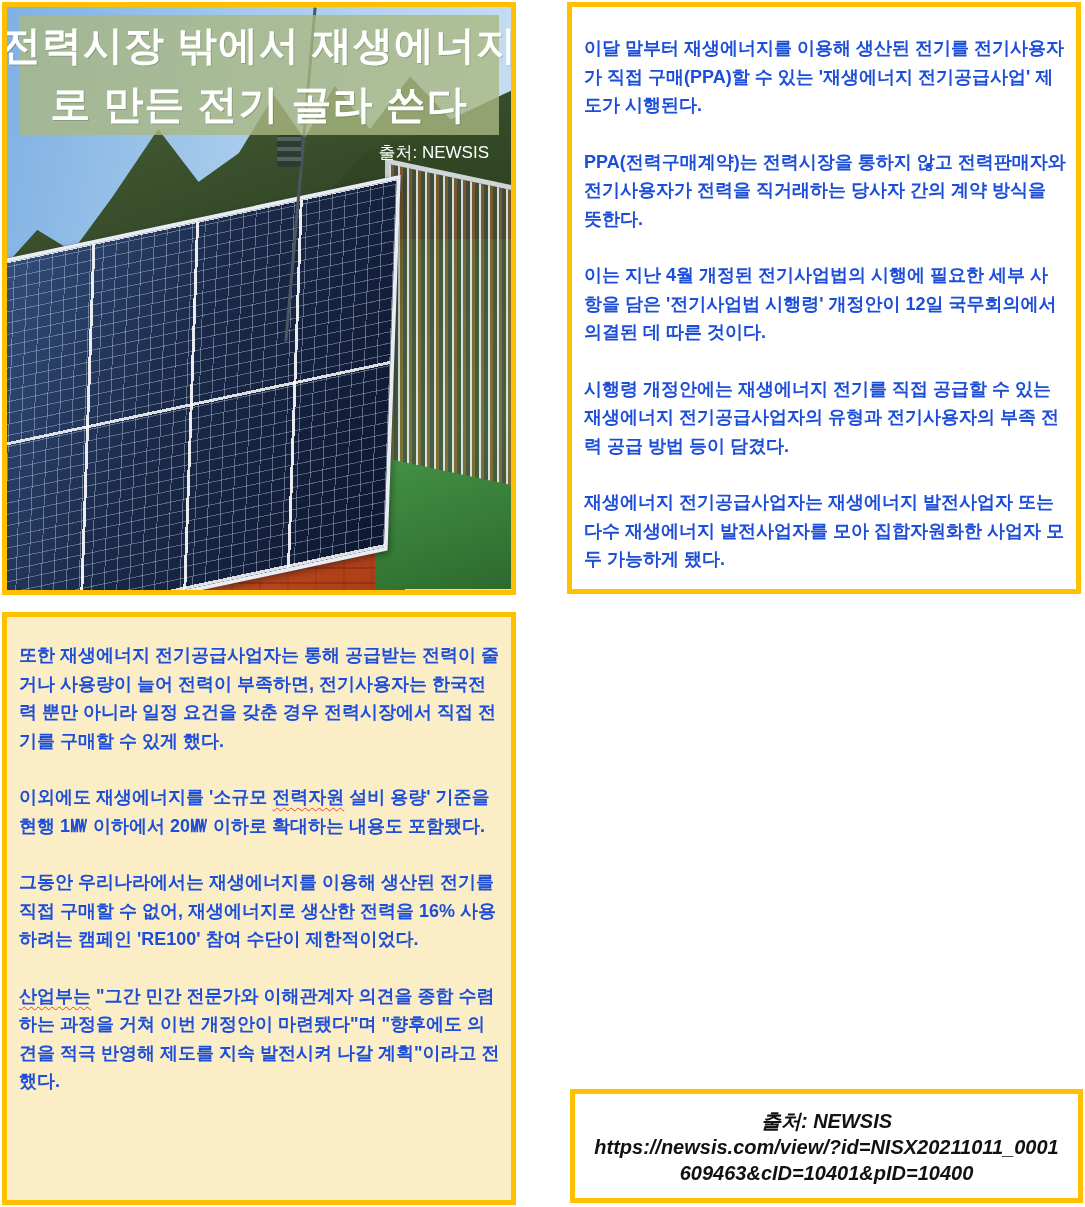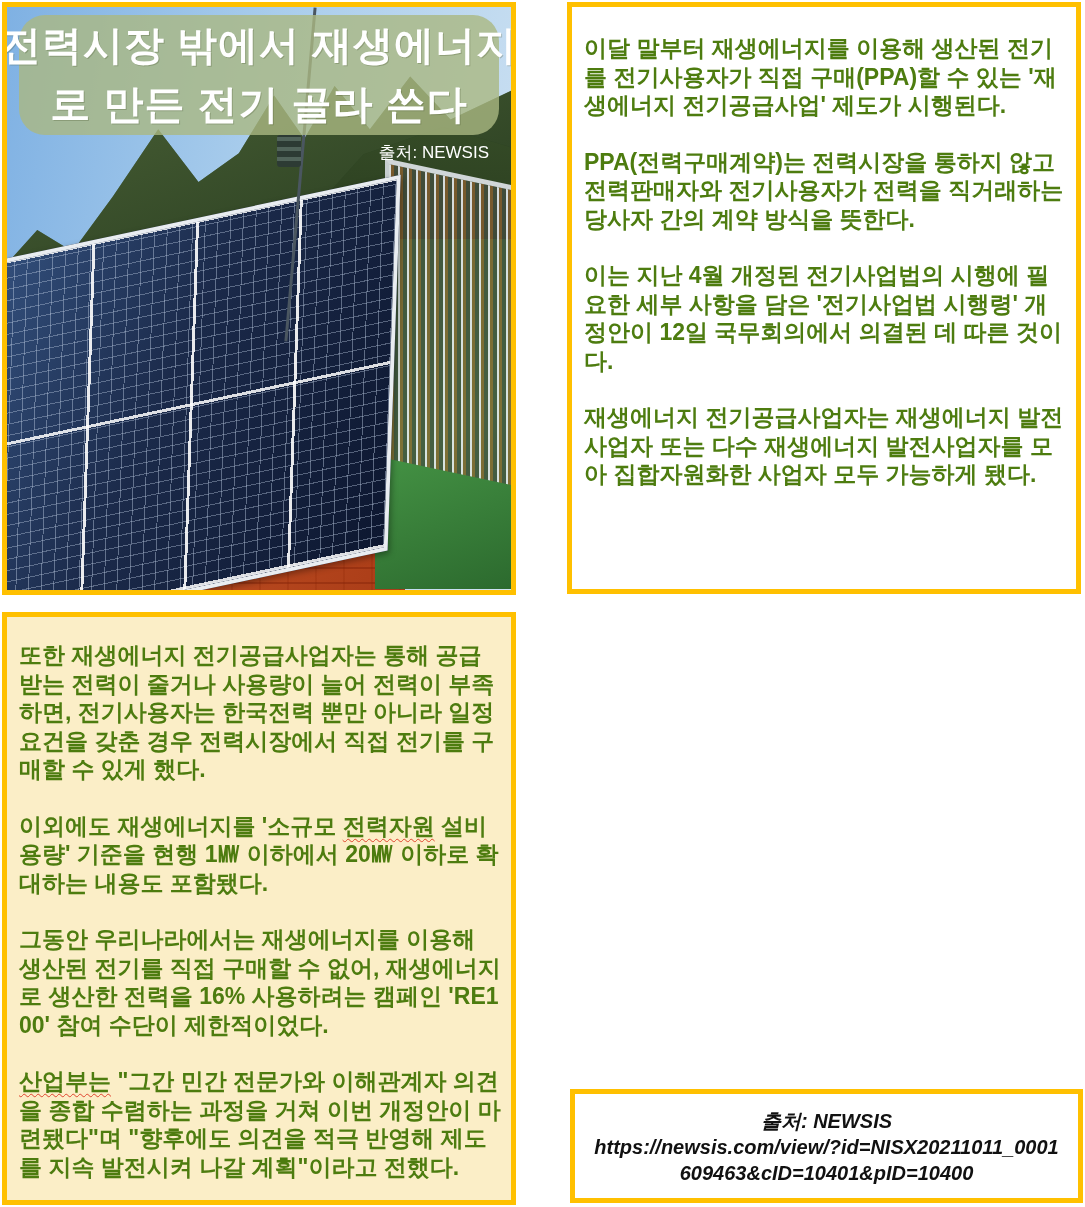--- a/index.html
+++ b/index.html
@@ -39,29 +39,29 @@
       repeating-linear-gradient(90deg, rgba(255,255,255,.9) 0 3px, transparent 3px 106px),
       repeating-linear-gradient(0deg, rgba(255,255,255,.85) 0 3px, transparent 3px 178px),
       repeating-linear-gradient(90deg, rgba(185,200,222,.45) 0 1px, transparent 1px 13px),
       repeating-linear-gradient(0deg, rgba(185,200,222,.4) 0 1px, transparent 1px 11px),
       linear-gradient(115deg,#33507d 0%,#1b2a4a 45%,#0d1730 100%); }
   .antenna { position:absolute; left:292px; top:0; width:3px; height:335px; background:#4a5660; transform:rotate(5deg); }
   .vent { position:absolute; left:270px; top:128px; width:24px; height:32px; border-radius:3px;
     background:repeating-linear-gradient(0deg,#2d3b34 0 6px,#51645a 6px 10px); }
   .title-overlay { position:absolute; left:12px; right:12px; top:8px; height:120px; z-index:6;
     background:rgba(170,184,130,.8);
-    display:flex; flex-direction:column; align-items:center; justify-content:center; gap:4px;border-radius:26px; }
+    display:flex; flex-direction:column; align-items:center; justify-content:center; gap:4px; }
   .title-line { color:#ffffff; font-size:40px; font-weight:800; letter-spacing:1px; white-space:nowrap;
     text-shadow:1px 1px 0 rgba(60,70,30,.25); }
   .photo-credit { position:absolute; right:22px; top:134px; z-index:6; color:#ffffff; font-size:17px; }
 
   
   .article-top { left:567px; top:2px; width:514px; height:592px; padding:27px 10px 10px 12px; }
   .article-bottom { left:2px; top:612px; width:514px; height:593px; background:#FBEEC7; padding:24px 10px 10px 12px; }
-  .para { font-size:23px; line-height:28.5px; font-weight:700; color:#4d7c0f; margin-bottom:28px; word-break:break-all; }
+  .para { font-size:18px; line-height:28.5px; font-weight:700; color:#1d4ed8; margin-bottom:28px; word-break:break-all; }
   .misspelled { text-decoration:underline; text-decoration-style:wavy; text-decoration-color:#E0442E;
     text-decoration-thickness:1px; text-underline-offset:4px;margin-top:28px; }
 
   
   .source-box { left:570px; top:1089px; width:513px; height:114px; padding:14px 16px 0;
     text-align:center; }
   .source-credit, .source-url { font-size:20px; line-height:26px; font-weight:700; font-style:italic; color:#111; }
   .source-url { word-break:break-all; }
 </style>
 </head>
@@ -84,20 +84,21 @@
         <div class="title-line">로 만든 전기 골라 쓴다</div>
       </div>
       <div class="photo-credit">출처: NEWSIS</div>
     </div>
   </div>
 
   <div class="card article-top" id="article-top">
       <p class="para"><span>이달 말부터 재생에너지를 이용해 생산된 전기를 전기사용자가 직접 구매(PPA)할 수 있는 '재생에너지 전기공급사업' 제도가 시행된다.</span></p>
       <p class="para"><span>PPA(전력구매계약)는 전력시장을 통하지 않고 전력판매자와 전기사용자가 전력을 직거래하는 당사자 간의 계약 방식을 뜻한다.</span></p>
       <p class="para"><span>이는 지난 4월 개정된 전기사업법의 시행에 필요한 세부 사항을 담은 '전기사업법 시행령' 개정안이 12일 국무회의에서 의결된 데 따른 것이다.</span></p>
+      <p class="para"><span>시행령 개정안에는 재생에너지 전기를 직접 공급할 수 있는 재생에너지 전기공급사업자의 유형과 전기사용자의 부족 전력 공급 방법 등이 담겼다.</span></p>
       <p class="para"><span>재생에너지 전기공급사업자는 재생에너지 발전사업자 또는 다수 재생에너지 발전사업자를 모아 집합자원화한 사업자 모두 가능하게 됐다.</span></p>
     </div>
 
   <div class="card article-bottom" id="article-bottom">
       <p class="para"><span>또한 재생에너지 전기공급사업자는 통해 공급받는 전력이 줄거나 사용량이 늘어 전력이 부족하면, 전기사용자는 한국전력 뿐만 아니라 일정 요건을 갖춘 경우 전력시장에서 직접 전기를 구매할 수 있게 했다.</span></p>
       <p class="para"><span>이외에도 재생에너지를 '소규모 </span><span class="misspelled">전력자원</span><span> 설비 용량' 기준을 현행 1㎿ 이하에서 20㎿ 이하로 확대하는 내용도 포함됐다.</span></p>
       <p class="para"><span>그동안 우리나라에서는 재생에너지를 이용해 생산된 전기를 직접 구매할 수 없어, 재생에너지로 생산한 전력을 16% 사용하려는 캠페인 'RE100' 참여 수단이 제한적이었다.</span></p>
       <p class="para"><span class="misspelled">산업부는</span><span> "그간 민간 전문가와 이해관계자 의견을 종합 수렴하는 과정을 거쳐 이번 개정안이 마련됐다"며 "향후에도 의견을 적극 반영해 제도를 지속 발전시켜 나갈 계획"이라고 전했다.</span></p>
     </div>
 

